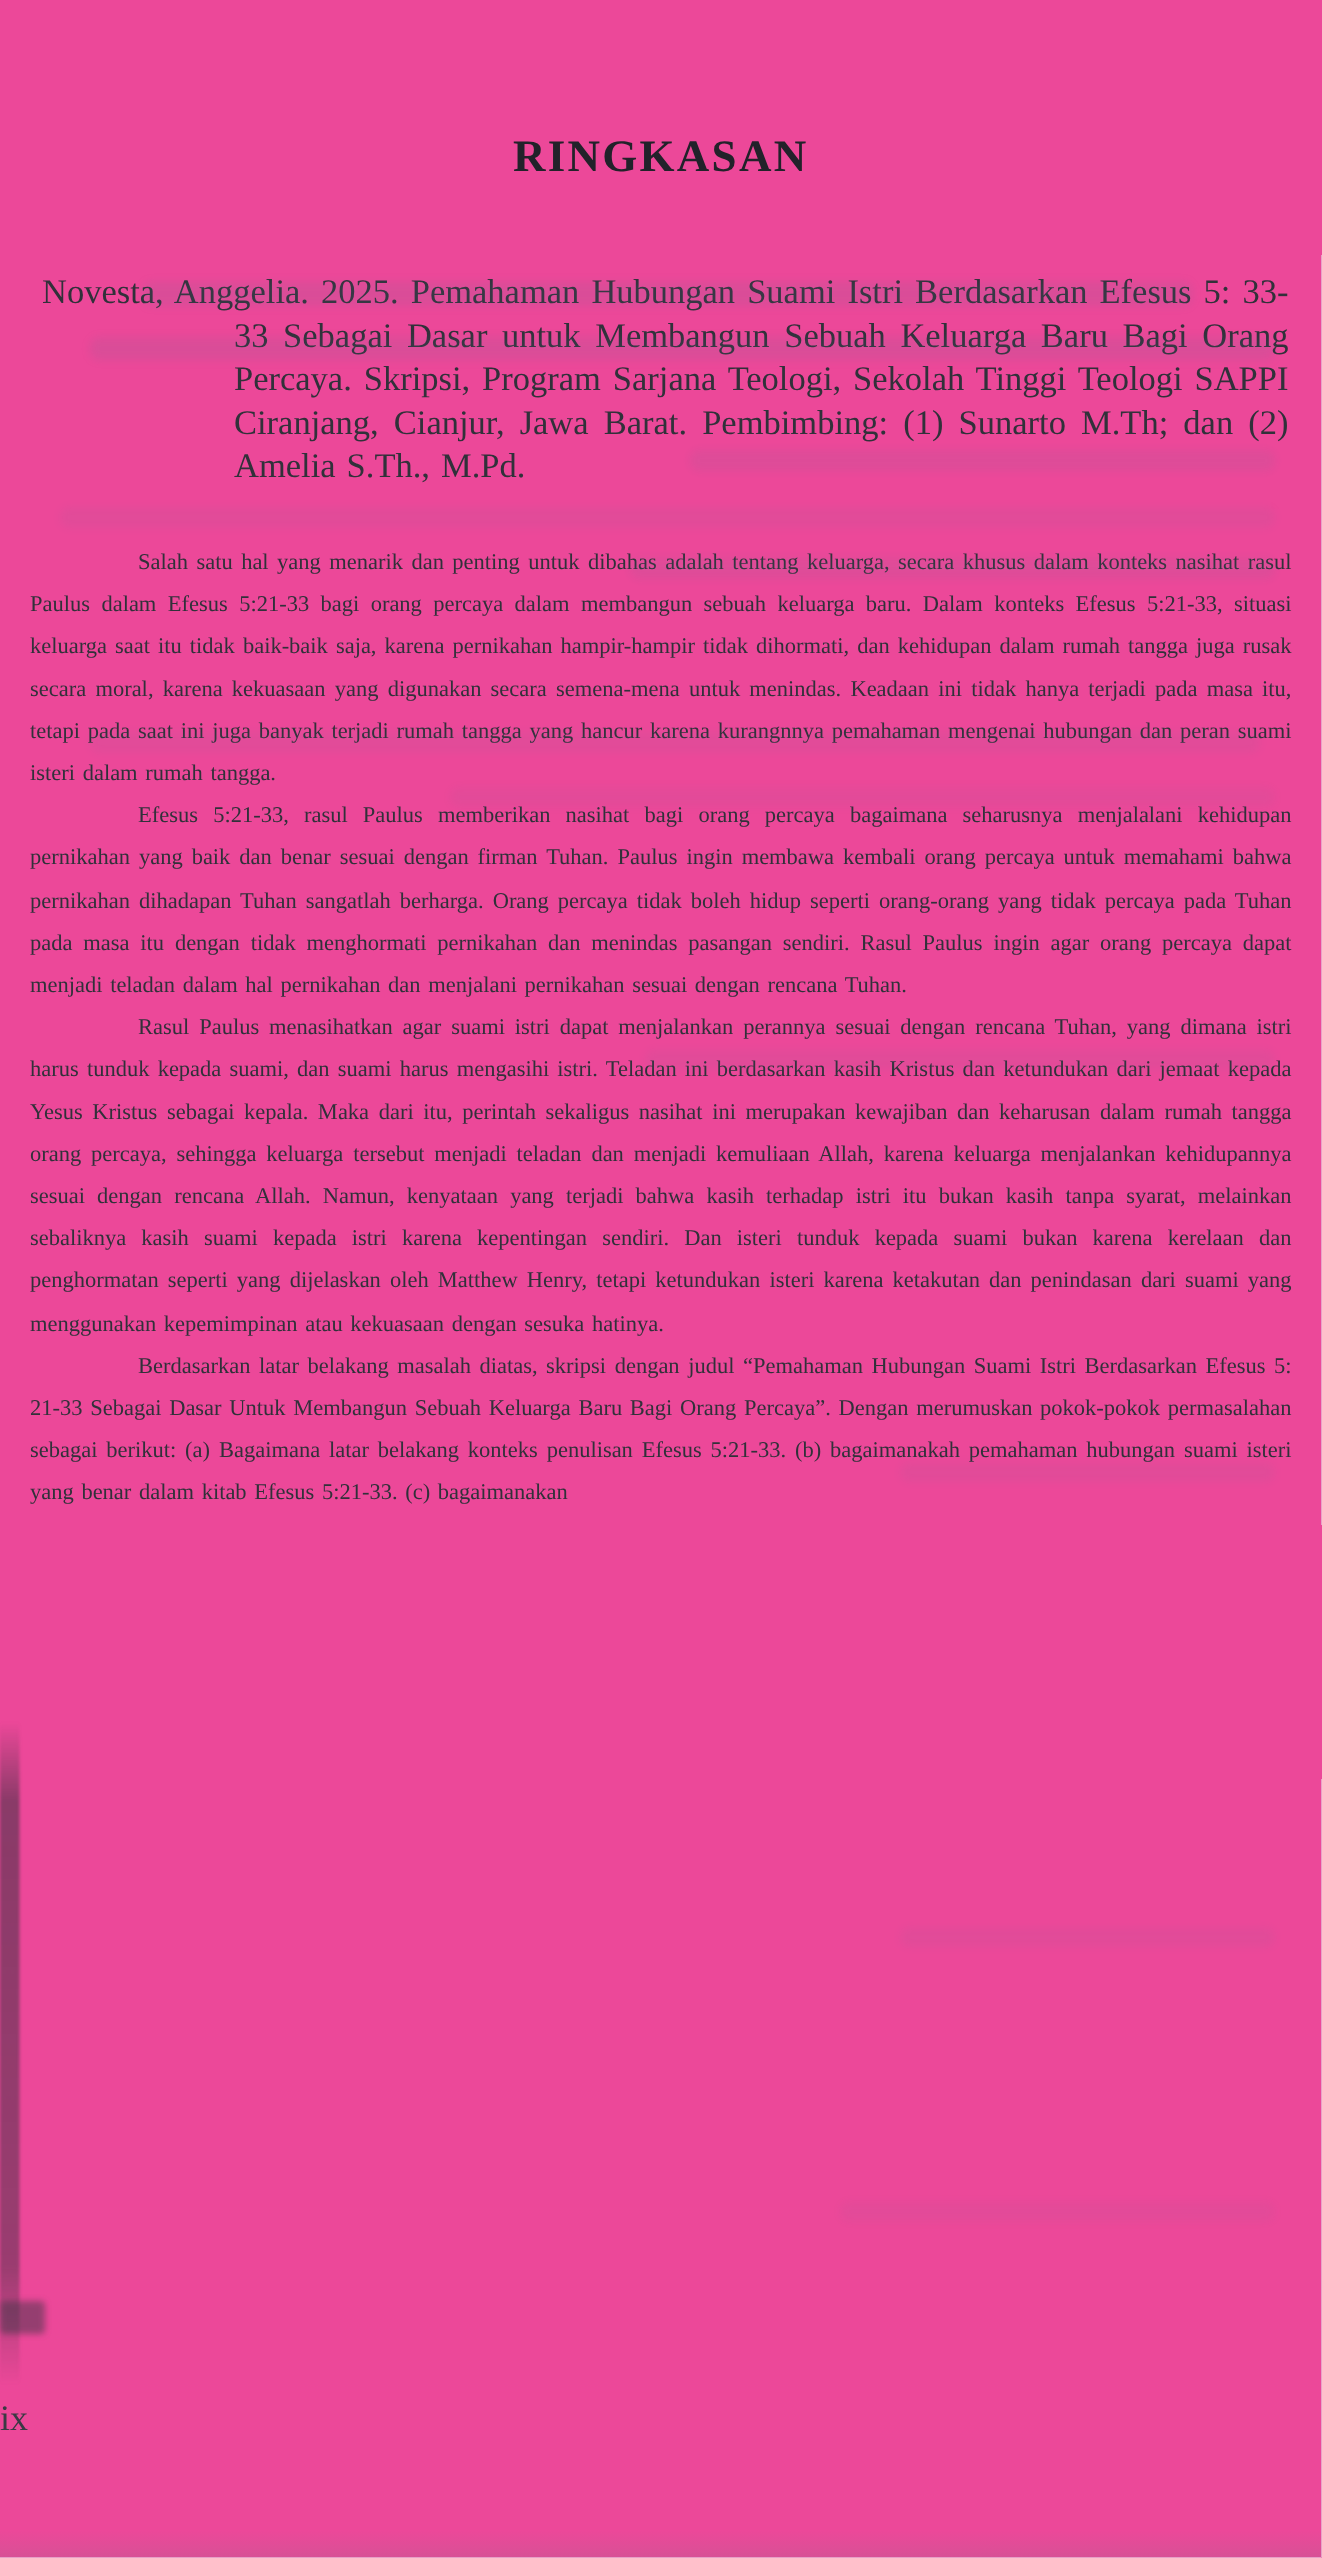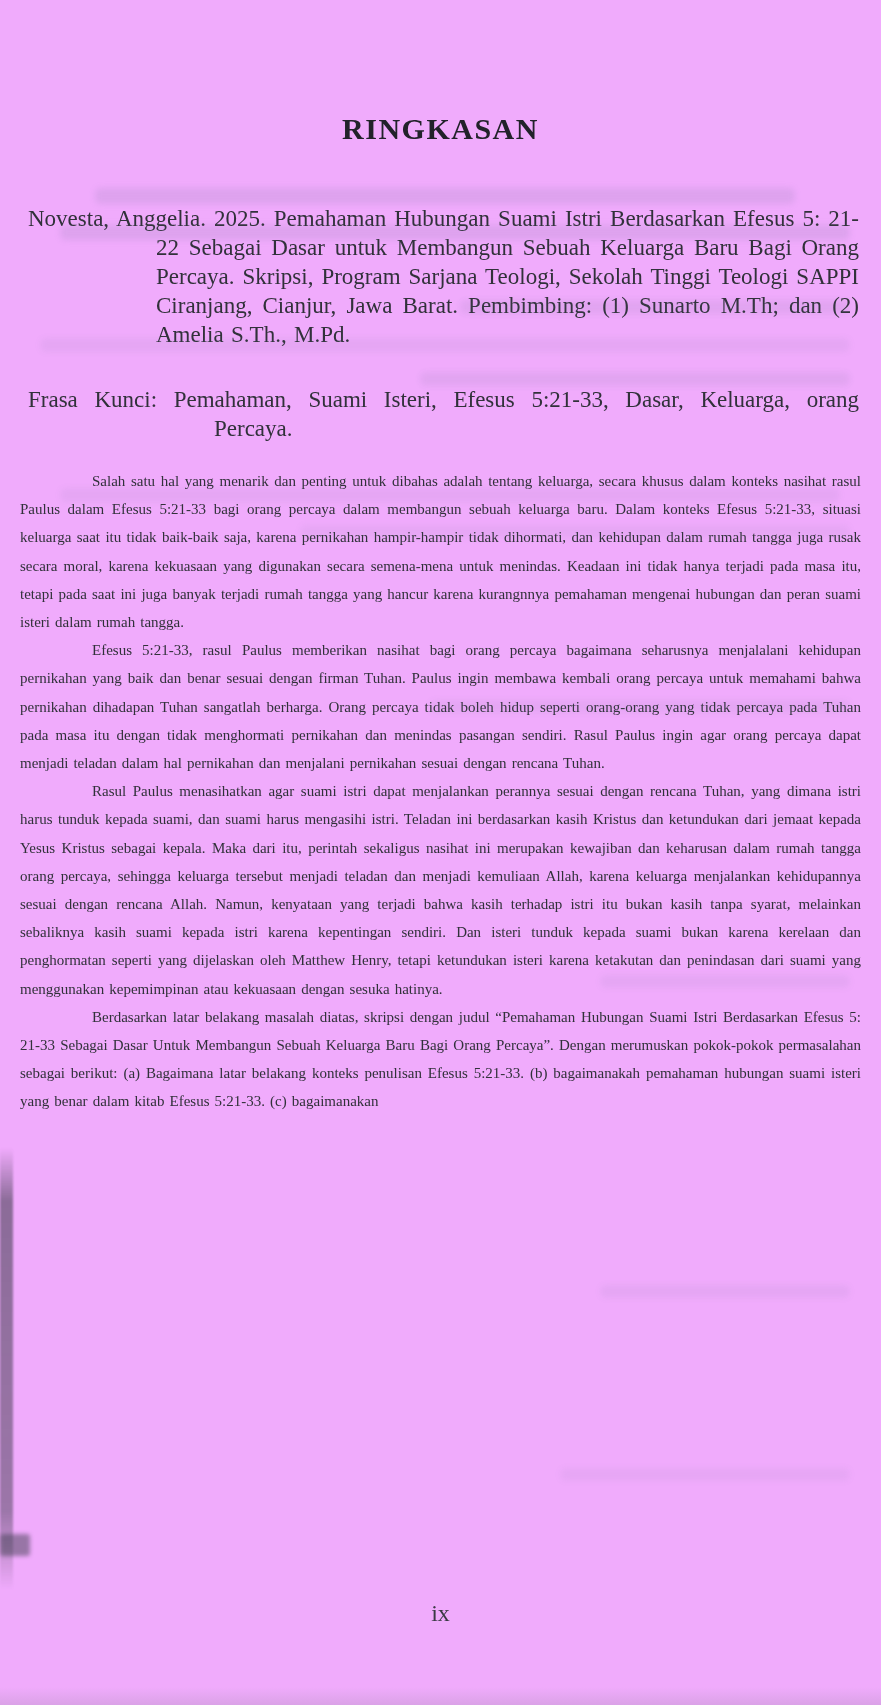--- a/index.html
+++ b/index.html
@@ -5,26 +5,26 @@
   html, body {
     margin: 0;
     padding: 0;
     background: #e8e8ee;
   }
   .page {
     position: relative;
     width: 881px;
     height: 1705px;
     margin: 0 auto;
-    background: #f0abfc;
+    background: #ec4899;
     overflow: hidden;
     font-family: "Liberation Serif", "DejaVu Serif", serif;
     color: #31313a;
     box-sizing: border-box;
-    padding: 112px 20px 0 20px;
+    padding: 88px 20px 0 20px;
   }
   .title {
     font-size: 30px;
     font-weight: bold;
     text-align: center;
     letter-spacing: 1.5px;
     color: #22222a;
     margin: 0 0 58px 0;
   }
   .citation {
@@ -52,21 +52,21 @@
     text-align: justify;
     text-indent: 72px;
     margin: 0;
     word-spacing: 0.09em;
   }
   .page-number {
     position: absolute;
     left: 0;
     top: 1600px;
     width: 100%;
-    text-align: center;
+    text-align: left;
     font-size: 24px;
     color: #3a3a44;
   }
   
   .bleed { position: absolute; inset: 0; pointer-events: none; }
   .bleed div {
     position: absolute;
     background: rgba(100, 110, 150, 0.13);
     border-radius: 6px;
     filter: blur(3px);
@@ -121,23 +121,22 @@
     <div style="left:60px;  top:488px;  width:780px; height:14px; opacity:.6;"></div>
     <div style="left:300px; top:525px;  width:550px; height:13px; opacity:.5;"></div>
     <div style="left:430px; top:700px;  width:420px; height:13px; opacity:.6;"></div>
     <div style="left:600px; top:975px;  width:250px; height:13px; opacity:.6;"></div>
     <div style="left:600px; top:1285px; width:250px; height:13px; opacity:.6;"></div>
     <div style="left:560px; top:1468px; width:290px; height:13px; opacity:.5;"></div>
   </div>
 
   <h1 class="title">RINGKASAN</h1>
 
-  <p class="citation"><span>Novesta, Anggelia. 2025. Pemahaman Hubungan Suami Istri Berdasarkan Efesus 5: 21-22 Sebagai Dasar untuk Membangun Sebuah Keluarga Baru Bagi Orang Percaya. </span><span class="italic">Skripsi</span><span>, Program Sarjana Teologi, Sekolah Tinggi Teologi SAPPI Ciranjang, Cianjur, Jawa Barat. Pembimbing: (1) Sunarto M.Th; dan (2) Amelia S.Th., M.Pd.</span></p>
+  <p class="citation"><span>Novesta, Anggelia. 2025. Pemahaman Hubungan Suami Istri Berdasarkan Efesus 5: 33-33 Sebagai Dasar untuk Membangun Sebuah Keluarga Baru Bagi Orang Percaya. </span><span class="italic">Skripsi</span><span>, Program Sarjana Teologi, Sekolah Tinggi Teologi SAPPI Ciranjang, Cianjur, Jawa Barat. Pembimbing: (1) Sunarto M.Th; dan (2) Amelia S.Th., M.Pd.</span></p>
 
-  <p class="keywords">Frasa Kunci: Pemahaman, Suami Isteri, Efesus 5:21-33, Dasar, Keluarga, orang Percaya.</p>
 
   <div class="body-text">
     <p>Salah satu hal yang menarik dan penting untuk dibahas adalah tentang keluarga, secara khusus dalam konteks nasihat rasul Paulus dalam Efesus 5:21-33 bagi orang percaya dalam membangun sebuah keluarga baru. Dalam konteks Efesus 5:21-33, situasi keluarga saat itu tidak baik-baik saja, karena pernikahan hampir-hampir tidak dihormati, dan kehidupan dalam rumah tangga juga rusak secara moral, karena kekuasaan yang digunakan secara semena-mena untuk menindas. Keadaan ini tidak hanya terjadi pada masa itu, tetapi pada saat ini juga banyak terjadi rumah tangga yang hancur karena kurangnnya pemahaman mengenai hubungan dan peran suami isteri dalam rumah tangga.</p>
     <p>Efesus 5:21-33, rasul Paulus memberikan nasihat bagi orang percaya bagaimana seharusnya menjalalani kehidupan pernikahan yang baik dan benar sesuai dengan firman Tuhan. Paulus ingin membawa kembali orang percaya untuk memahami bahwa pernikahan dihadapan Tuhan sangatlah berharga. Orang percaya tidak boleh hidup seperti orang-orang yang tidak percaya pada Tuhan pada masa itu dengan tidak menghormati pernikahan dan menindas pasangan sendiri. Rasul Paulus ingin agar orang percaya dapat menjadi teladan dalam hal pernikahan dan menjalani pernikahan sesuai dengan rencana Tuhan.</p>
     <p>Rasul Paulus menasihatkan agar suami istri dapat menjalankan perannya sesuai dengan rencana Tuhan, yang dimana istri harus tunduk kepada suami, dan suami harus mengasihi istri. Teladan ini berdasarkan kasih Kristus dan ketundukan dari jemaat kepada Yesus Kristus sebagai kepala. Maka dari itu, perintah sekaligus nasihat ini merupakan kewajiban dan keharusan dalam rumah tangga orang percaya, sehingga keluarga tersebut menjadi teladan dan menjadi kemuliaan Allah, karena keluarga menjalankan kehidupannya sesuai dengan rencana Allah. Namun, kenyataan yang terjadi bahwa kasih terhadap istri itu bukan kasih tanpa syarat, melainkan sebaliknya kasih suami kepada istri karena kepentingan sendiri. Dan isteri tunduk kepada suami bukan karena kerelaan dan penghormatan seperti yang dijelaskan oleh Matthew Henry, tetapi ketundukan isteri karena ketakutan dan penindasan dari suami yang menggunakan kepemimpinan atau kekuasaan dengan sesuka hatinya.</p>
     <p>Berdasarkan latar belakang masalah diatas, skripsi dengan judul “Pemahaman Hubungan Suami Istri Berdasarkan Efesus 5: 21-33 Sebagai Dasar Untuk Membangun Sebuah Keluarga Baru Bagi Orang Percaya”. Dengan merumuskan pokok-pokok permasalahan sebagai berikut: (a) Bagaimana latar belakang konteks penulisan Efesus 5:21-33. (b) bagaimanakah pemahaman hubungan suami isteri yang benar dalam kitab Efesus 5:21-33. (c) bagaimanakan</p>
   </div>
 
   <div class="page-number">ix</div>
 

